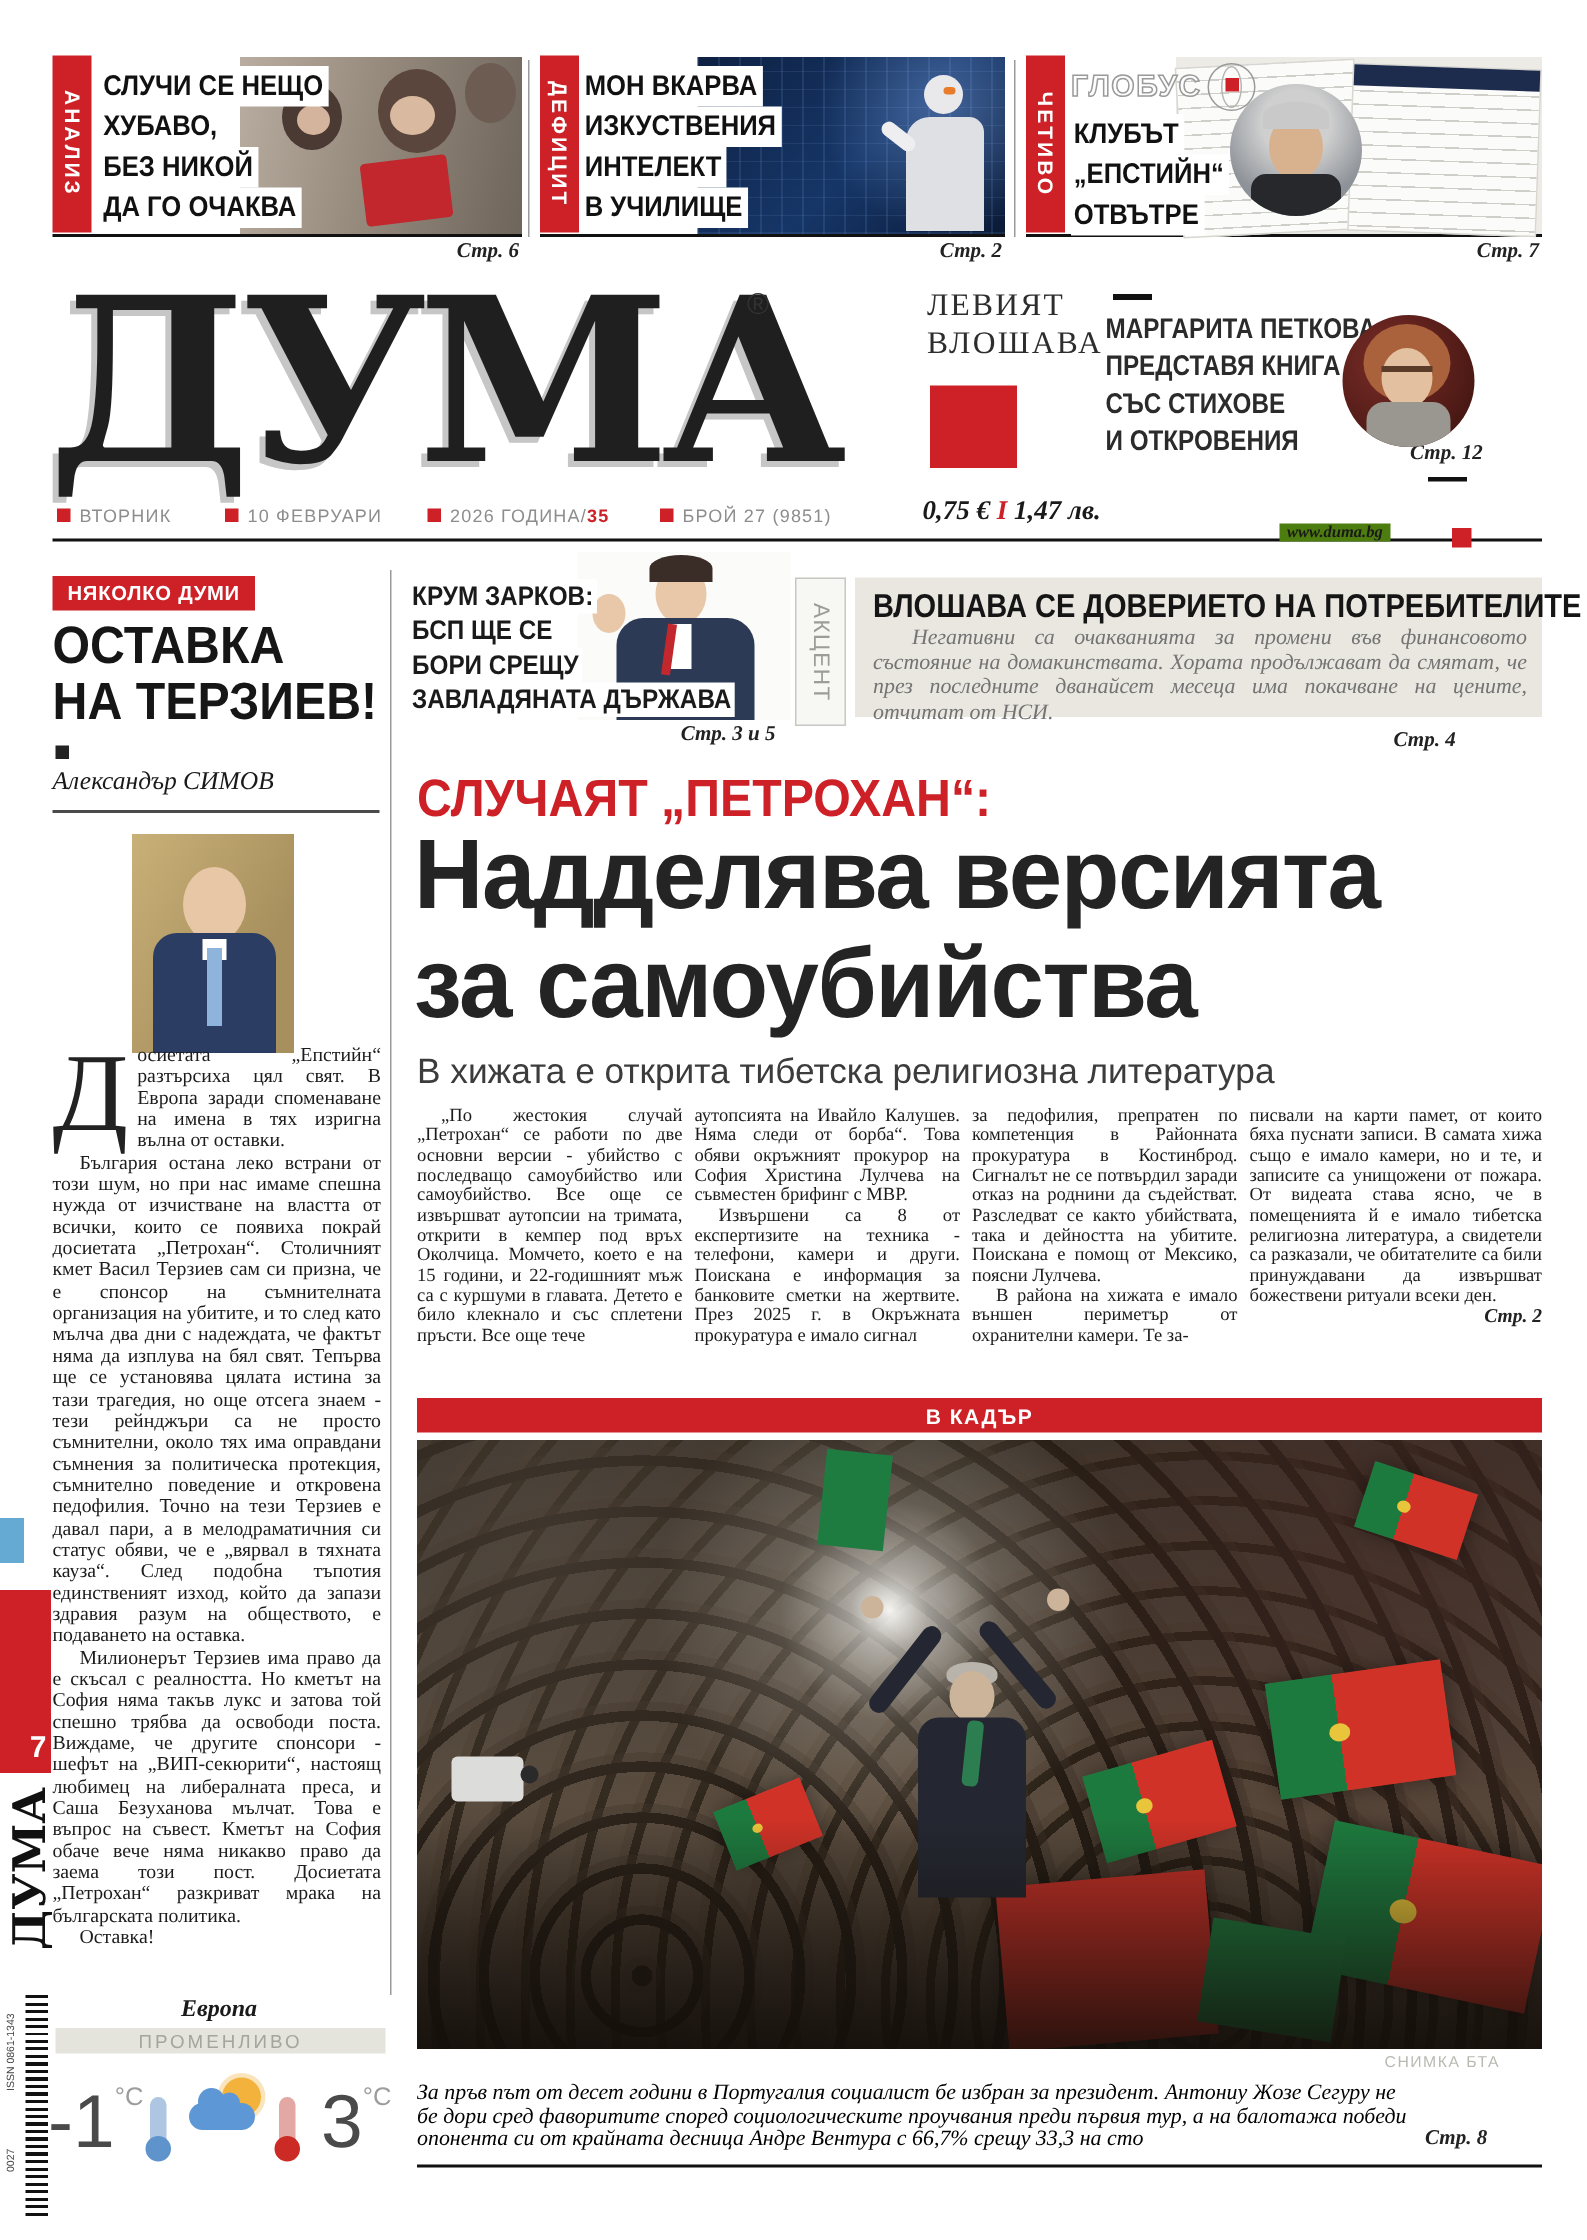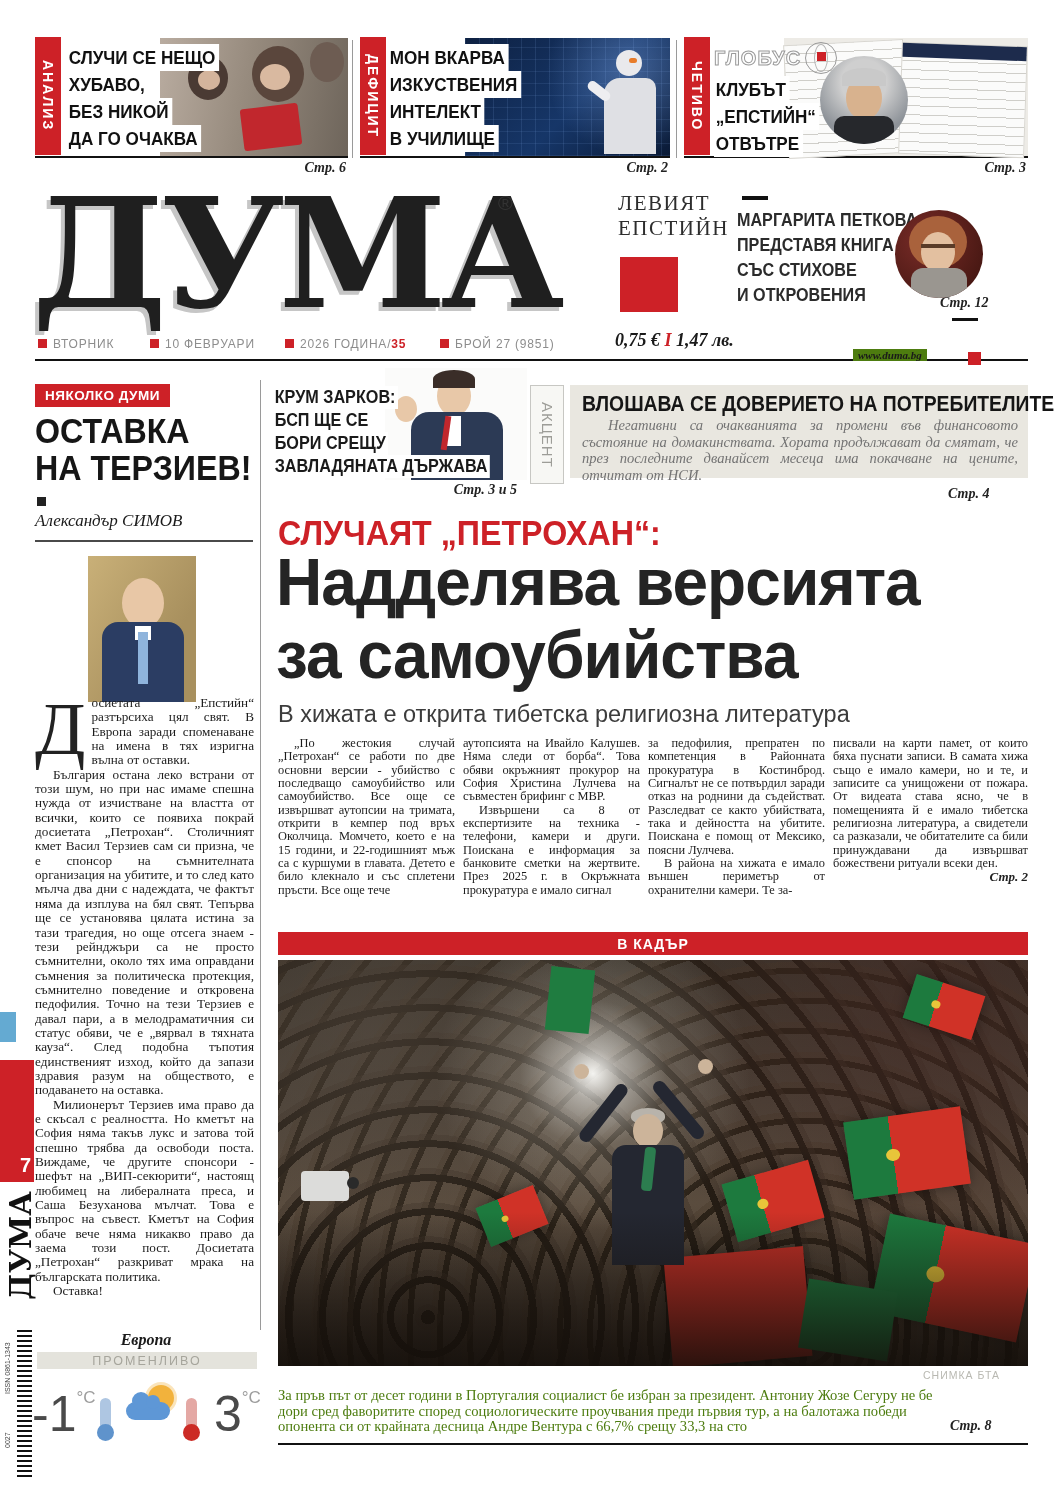--- a/index.html
+++ b/index.html
@@ -97,21 +97,21 @@
   .man-head{position:absolute;background:#ccb49a;border-radius:50%;}
   .man-hair{position:absolute;background:#b8b3ab;border-radius:50% 50% 40% 40%;}
   .man-arm{position:absolute;background:#242731;border-radius:8px;}
   .man-hand{position:absolute;background:#ccb49a;border-radius:50%;width:15px;height:15px;}
   .scarf{position:absolute;background:#2c7d4f;border-radius:4px;}
   .tvcam{position:absolute;background:#dcdcda;border-radius:4px;}
   .tvcam:after{content:"";position:absolute;right:-10px;top:6px;width:12px;height:12px;
         border-radius:50%;background:#2a2a2a;}
   .credit{font-size:10.5px;letter-spacing:1px;color:#b9b9b2;}
 
-  .caption{font-family:"Liberation Serif",serif;font-size:14.6px;line-height:15.6px;color:#4d7c0f;}
+  .caption{font-family:"Liberation Serif",serif;font-style:italic;font-size:14.6px;line-height:15.6px;color:#000000;}
 
   
   .w-city{font-family:"Liberation Serif",serif;font-style:italic;font-weight:bold;font-size:16px;text-align:center;}
   .w-cond{background:#e4e3dc;color:#a6a59c;letter-spacing:2px;font-size:12.5px;height:17px;
           display:flex;align-items:center;justify-content:center;}
   .temp{font-size:50px;color:#4a4a4a;line-height:1;}
   .deg{font-size:17px;color:#9d9d9d;vertical-align:28px;}
   .therm{position:absolute;width:11px;height:34px;border-radius:6px;}
   .therm:after{content:"";position:absolute;left:-3px;bottom:-9px;width:17px;height:17px;border-radius:50%;}
   .therm.blue{background:#aec6e2;} .therm.blue:after{background:#5f93cc;}
@@ -198,28 +198,28 @@
     <div class="abs" style="left:30px;top:6px;z-index:3;display:flex;align-items:center;gap:4px;">
       <span class="globus">ГЛОБУС</span>
       <span class="globe"></span>
     </div>
     <div class="t-head abs" style="left:30px;top:40px;">
       <div class="hl"><span class="cond" style="transform:scaleX(.9);">КЛУБЪТ</span></div>
       <div class="hl"><span class="cond" style="transform:scaleX(.9);">„ЕПСТИЙН“</span></div>
       <div class="hl"><span class="cond" style="transform:scaleX(.9);">ОТВЪТРЕ</span></div>
     </div>
     <div class="t-rule"></div>
-    <div class="t-page pageref">Стр. 3</div>
+    <div class="t-page pageref">Стр. 7</div>
   </div>
 
   <div class="abs mast-title" style="left:32px;top:178px;">ДУМА</div>
   <div class="abs" style="left:498px;top:192px;font-size:20px;color:#333;">®</div>
   <div class="abs tagline" style="left:618px;top:191px;">
     <div>ЛЕВИЯТ</div>
-    <div>ЕПСТИЙН</div>
+    <div>ВЛОШАВА</div>
   </div>
   <div class="abs" style="left:620px;top:257px;width:58px;height:55px;background:#cd2127;"></div>
 
   <div class="abs hline" style="left:742px;top:196px;width:26px;height:4px;"></div>
   <div class="abs" style="left:737px;top:207px;font-weight:900;font-size:19px;line-height:25px;color:#2b2b2b;">
     <div><span class="cond" style="transform:scaleX(.85);">МАРГАРИТА ПЕТКОВА</span></div>
     <div><span class="cond" style="transform:scaleX(.85);">ПРЕДСТАВЯ КНИГА</span></div>
     <div><span class="cond" style="transform:scaleX(.85);">СЪС СТИХОВЕ</span></div>
     <div><span class="cond" style="transform:scaleX(.85);">И ОТКРОВЕНИЯ</span></div>
   </div>
@@ -291,21 +291,21 @@
     <div class="abs pageref" style="right:10px;top:114px;">Стр. 3 и 5</div>
   </div>
 
   <div class="abs accent-label" style="left:530px;top:385px;width:32px;height:97px;">АКЦЕНТ</div>
   <div class="abs accent-box" style="left:570px;top:385px;width:458px;height:93px;">
     <div class="abs" style="left:12px;top:6px;font-weight:900;font-size:22px;color:#151515;">
       <span class="cond" style="transform:scaleX(.88);">ВЛОШАВА СЕ ДОВЕРИЕТО НА ПОТРЕБИТЕЛИТЕ</span>
     </div>
     <p class="abs accent-text" style="left:12px;top:32px;width:436px;margin:0;text-indent:26px;">Негативни са очакванията за промени във финансовото състояние на домакинствата. Хората продължават да смятат, че през последните дванайсет месеца има покачване на цените, отчитат от НСИ.</p>
   </div>
-  <div class="abs pageref" style="left:948px;top:486px;text-align:center;">Стр. 4</div>
+  <div class="abs pageref" style="left:929px;top:486px;text-align:center;">Стр. 4</div>
 
   <div class="abs kicker" style="left:278px;top:513px;">
     <span class="cond" style="transform:scaleX(.92);">СЛУЧАЯТ „ПЕТРОХАН“:</span>
   </div>
   <div class="abs lead-sub" style="left:278px;top:701px;">В хижата е открита тибетска религиозна литература</div>
   <div class="abs lead-h" style="left:276px;top:546px;">
     <div><span class="cond" style="transform:scaleX(.97);">Надделява версията</span></div>
     <div><span class="cond" style="transform:scaleX(.97);">за самоубийства</span></div>
   </div>
 

